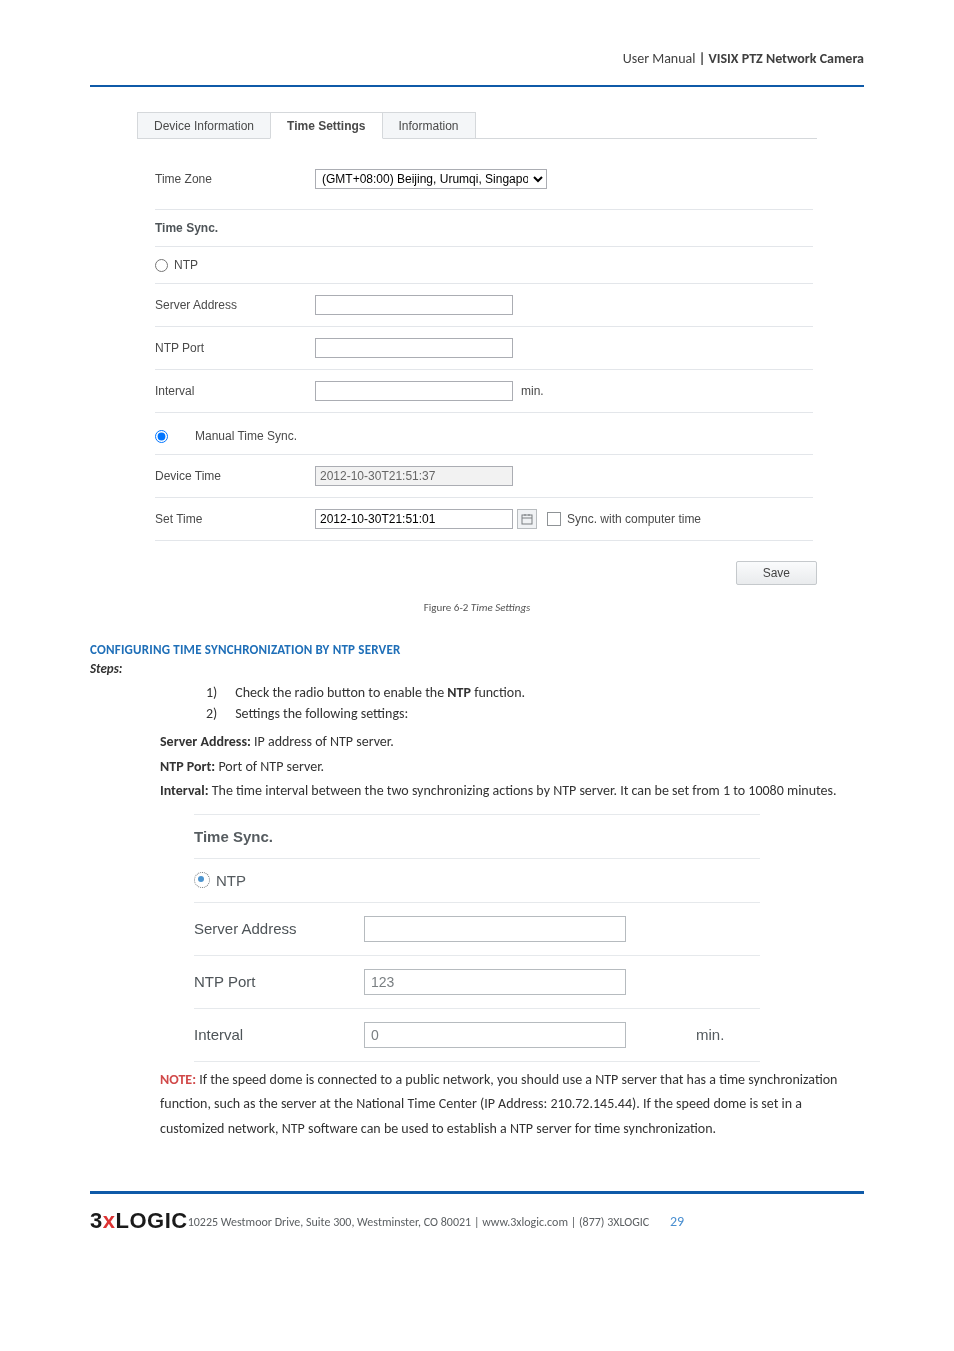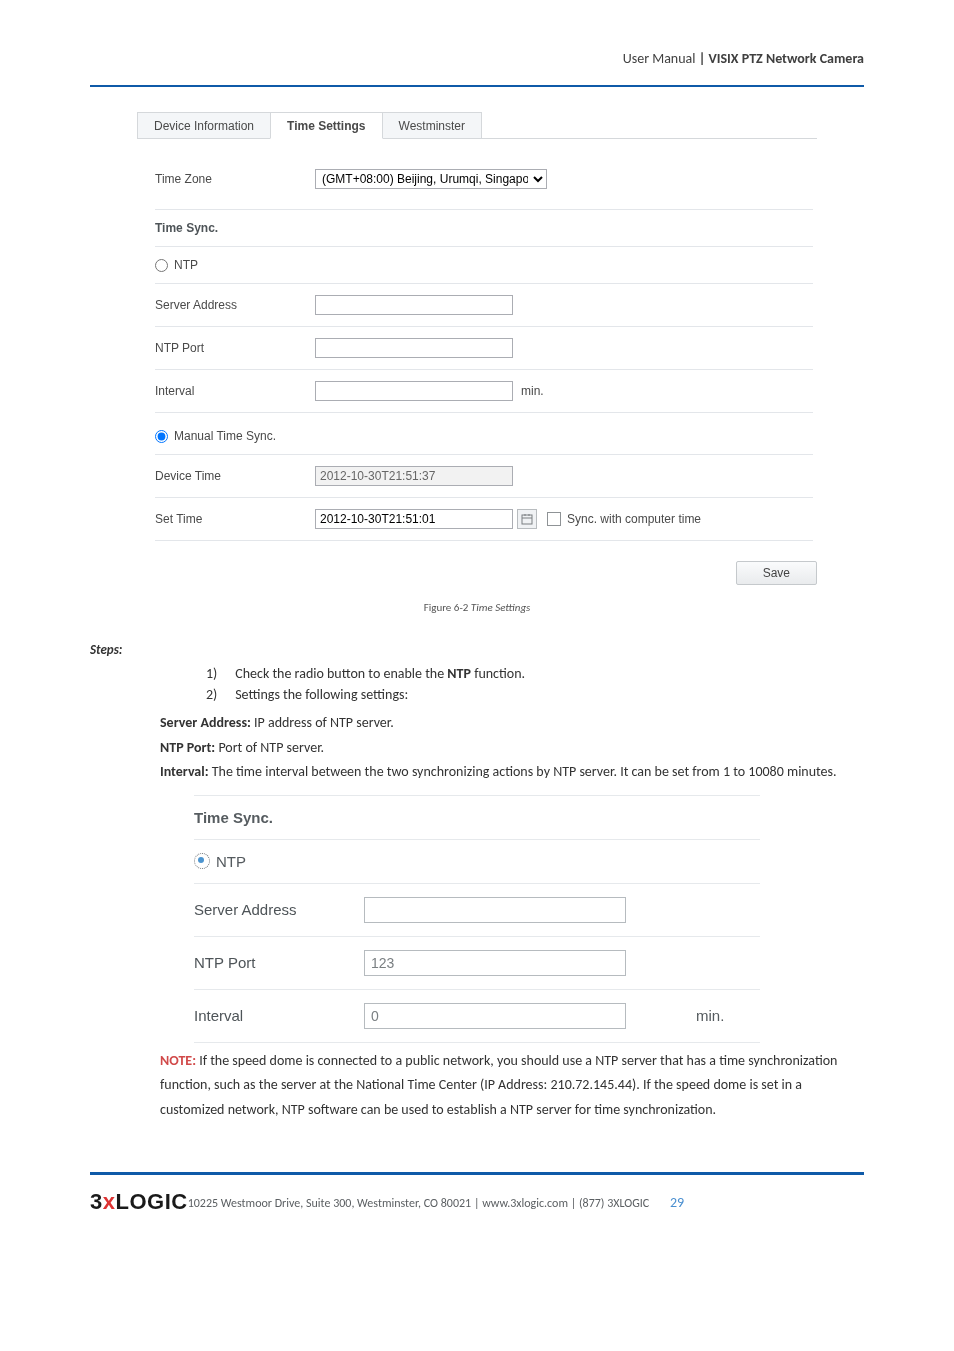--- a/index.html
+++ b/index.html
@@ -258,21 +258,21 @@
 
   <div class="top-header">
     <span class="light">User Manual </span><span class="bold">| VISIX PTZ Network Camera</span>
   </div>
   <hr class="top-rule">
 
   <div class="panel1">
     <div class="tabrow">
       <div class="tab">Device Information</div>
       <div class="tab active">Time Settings</div>
-      <div class="tab">Westminster</div>
+      <div class="tab">Information</div>
     </div>
     <div class="p1-body">
       <div class="row spaced">
         <div class="lbl">Time Zone</div>
         <select class="fake">
           <option>(GMT+08:00) Beijing, Urumqi, Singapore</option>
         </select>
       </div>
       <div class="sep"></div>
       <div class="row">
@@ -293,21 +293,21 @@
         <div class="lbl">NTP Port</div>
         <input class="tin" value="" style="">
       </div>
       <div class="sep"></div>
       <div class="row">
         <div class="lbl">Interval</div>
         <input class="tin" value="" style="">
         <span class="unit">min.</span>
       </div>
       <div class="sep"></div>
-      <div class="row" style="padding-top:12px;">
+      <div class="row" style="padding-top:12px;gap:21px;">
         <input type="radio" class="radio-native" name="r1" checked="" style="">
         <span>Manual Time Sync.</span>
       </div>
       <div class="sep"></div>
       <div class="row">
         <div class="lbl">Device Time</div>
         <input class="tin ro" readonly="" value="2012-10-30T21:51:37" style="">
       </div>
       <div class="sep"></div>
       <div class="row">
@@ -328,20 +328,21 @@
     </div>
     <div class="save-wrap">
       <span class="save-btn">Save</span>
     </div>
   </div>
 
   <div class="fig-caption">
     <span class="flabel">Figure 6-2 </span><span class="fital">Time Settings</span>
   </div>
 
+  <div class="sec-title">CONFIGURING TIME SYNCHRONIZATION BY NTP SERVER</div>
   <div class="steps-label">Steps:</div>
   <ol class="stepol">
     <li>
       <span class="num">1)</span>
       <span>Check the radio button to enable the <strong>NTP</strong> function.</span>
     </li>
     <li>
       <span class="num">2)</span>
       <span>Settings the following settings:</span>
     </li>

